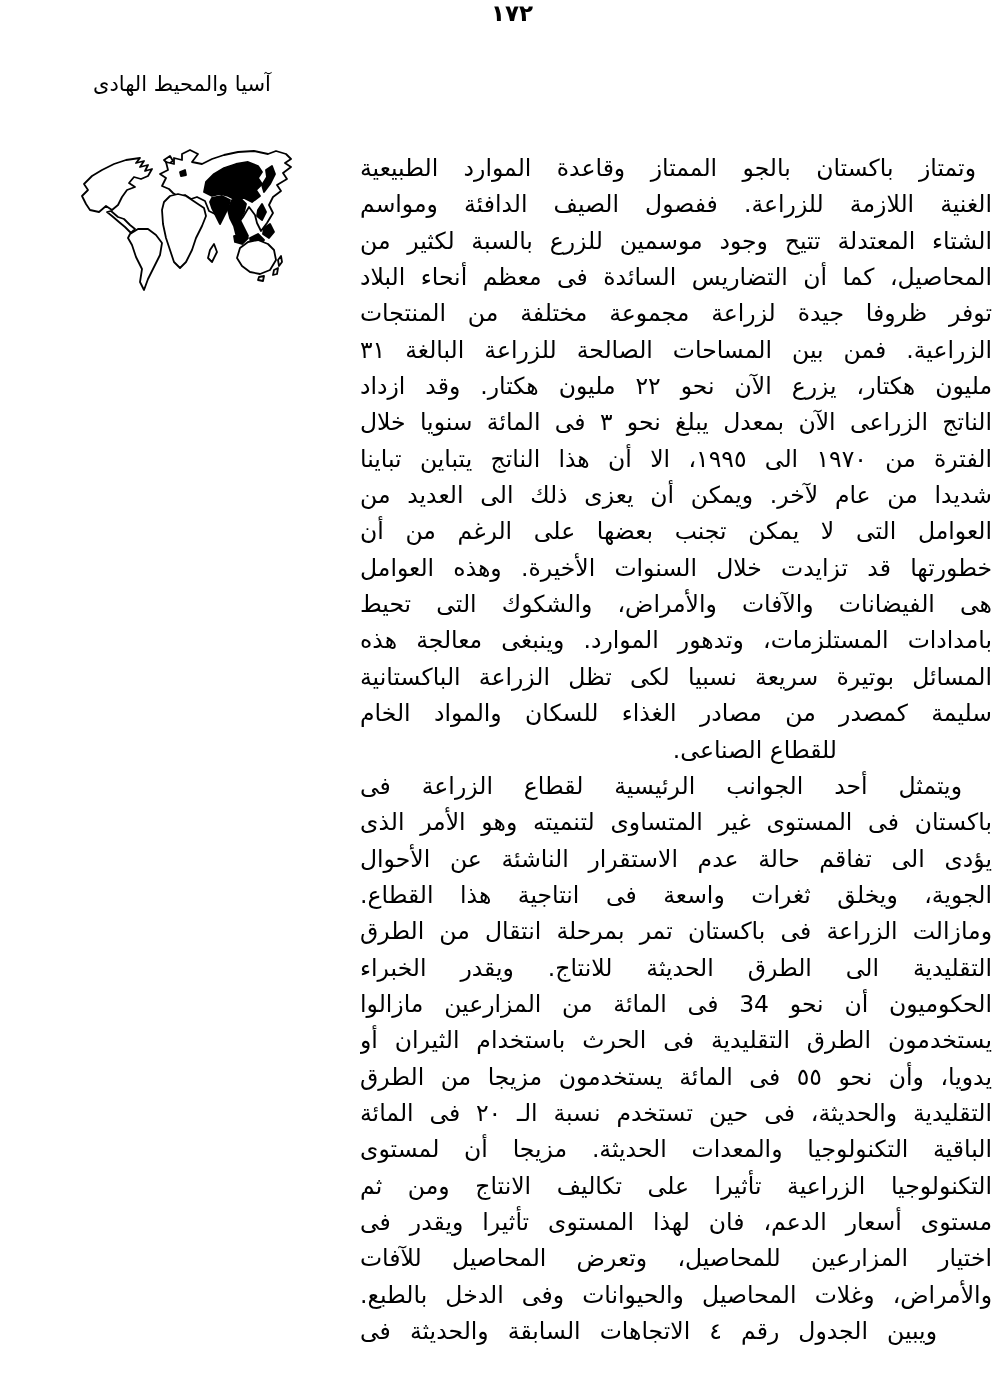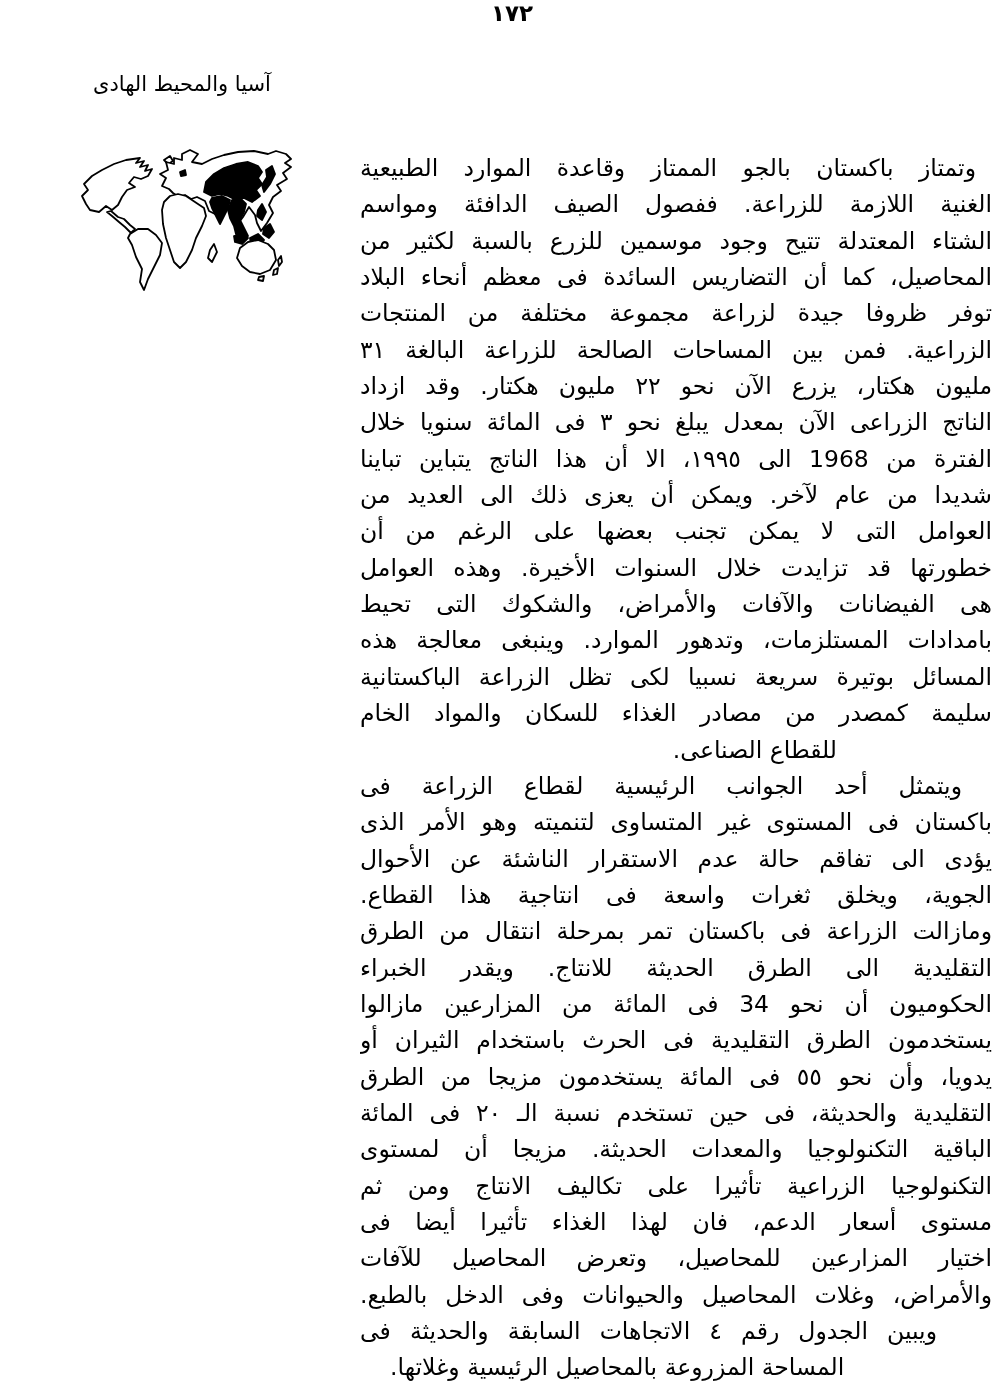--- a/index.html
+++ b/index.html
@@ -71,21 +71,21 @@
 
     <div>
       <div class="ln in1">وتمتاز باكستان بالجو الممتاز وقاعدة الموارد الطبيعية</div>
       <div class="ln">الغنية اللازمة للزراعة. ففصول الصيف الدافئة ومواسم</div>
       <div class="ln">الشتاء المعتدلة تتيح وجود موسمين للزرع بالسبة لكثير من</div>
       <div class="ln">المحاصيل، كما أن التضاريس السائدة فى معظم أنحاء البلاد</div>
       <div class="ln">توفر ظروفا جيدة لزراعة مجموعة مختلفة من المنتجات</div>
       <div class="ln">الزراعية. فمن بين المساحات الصالحة للزراعة البالغة ٣١</div>
       <div class="ln">مليون هكتار، يزرع الآن نحو ٢٢ مليون هكتار. وقد ازداد</div>
       <div class="ln">الناتج الزراعى الآن بمعدل يبلغ نحو ٣ فى المائة سنويا خلال</div>
-      <div class="ln">الفترة من 1968 الى ١٩٩٥، الا أن هذا الناتج يتباين تباينا</div>
+      <div class="ln">الفترة من ١٩٧٠ الى ١٩٩٥، الا أن هذا الناتج يتباين تباينا</div>
       <div class="ln">شديدا من عام لآخر. ويمكن أن يعزى ذلك الى العديد من</div>
       <div class="ln">العوامل التى لا يمكن تجنب بعضها على الرغم من أن</div>
       <div class="ln">خطورتها قد تزايدت خلال السنوات الأخيرة. وهذه العوامل</div>
       <div class="ln">هى الفيضانات والآفات والأمراض، والشكوك التى تحيط</div>
       <div class="ln">بامدادات المستلزمات، وتدهور الموارد. وينبغى معالجة هذه</div>
       <div class="ln">المسائل بوتيرة سريعة نسبيا لكى تظل الزراعة الباكستانية</div>
       <div class="ln">سليمة كمصدر من مصادر الغذاء للسكان والمواد الخام</div>
       <div class="ln endr">للقطاع الصناعى.</div>
     </div>
 
@@ -95,24 +95,23 @@
       <div class="ln">يؤدى الى تفاقم حالة عدم الاستقرار الناشئة عن الأحوال</div>
       <div class="ln">الجوية، ويخلق ثغرات واسعة فى انتاجية هذا القطاع.</div>
       <div class="ln">ومازالت الزراعة فى باكستان تمر بمرحلة انتقال من الطرق</div>
       <div class="ln">التقليدية الى الطرق الحديثة للانتاج. ويقدر الخبراء</div>
       <div class="ln">الحكوميون أن نحو 34 فى المائة من المزارعين مازالوا</div>
       <div class="ln">يستخدمون الطرق التقليدية فى الحرث باستخدام الثيران أو</div>
       <div class="ln">يدويا، وأن نحو ٥٥ فى المائة يستخدمون مزيجا من الطرق</div>
       <div class="ln">التقليدية والحديثة، فى حين تستخدم نسبة الـ ٢٠ فى المائة</div>
       <div class="ln">الباقية التكنولوجيا والمعدات الحديثة. مزيجا أن لمستوى</div>
       <div class="ln">التكنولوجيا الزراعية تأثيرا على تكاليف الانتاج ومن ثم</div>
-      <div class="ln">مستوى أسعار الدعم، فان لهذا الغذاء تأثيرا أيضا فى</div>
+      <div class="ln">مستوى أسعار الدعم، فان لهذا المستوى تأثيرا ويقدر فى</div>
       <div class="ln">اختيار المزارعين للمحاصيل، وتعرض المحاصيل للآفات</div>
       <div class="ln">والأمراض، وغلات المحاصيل والحيوانات وفى الدخل بالطبع.</div>
     </div>
 
     <div>
       <div class="ln in3">ويبين الجدول رقم ٤ الاتجاهات السابقة والحديثة فى</div>
-      <div class="ln endl">المساحة المزروعة بالمحاصيل الرئيسية وغلاتها.</div>
     </div>
 
   </div>
 </div>
 
 </body></html>

